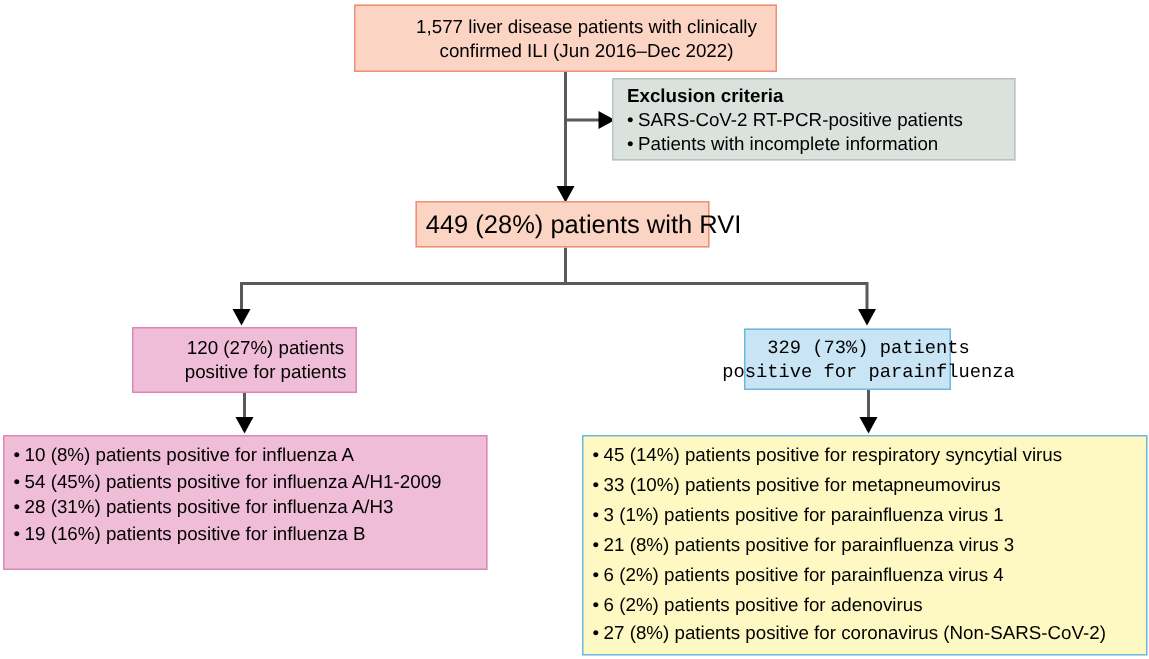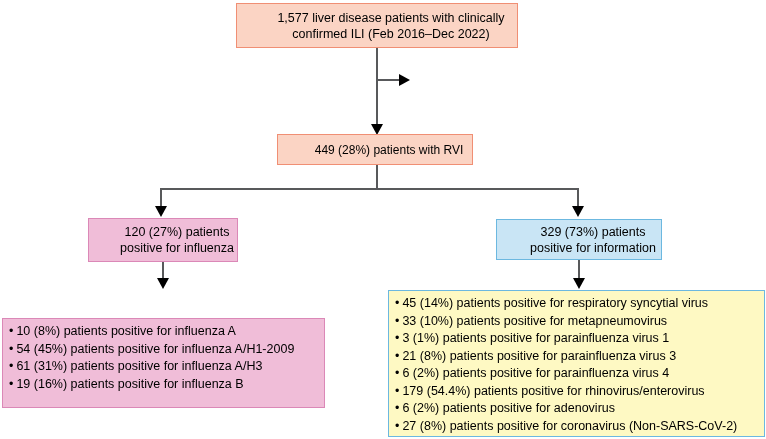--- a/index.html
+++ b/index.html
@@ -72,61 +72,61 @@
   .bullet-char { margin-right: 3px; }
 
   
   #box-rvi {
     left: 277px;
     top: 134px;
     width: 196px;
     height: 31px;
     background: #fbd4c4;
     border-color: #f08f74;
-    font-size: 12px;
+    font-size: 17px;
     line-height: 16px;
   }
 
   
   #box-influenza {
     left: 88px;
     top: 218px;
     width: 150px;
     height: 44px;
     background: #f0bdd8;
     border-color: #db88b7;
     font-size: 12.5px;
     line-height: 16px;
   }
 
   
   #box-noninfluenza {
     left: 496px;
     top: 219px;
-    width: 166px;
+    width: 138px;
     height: 41px;
     background: #c9e5f5;
     border-color: #6cb8e0;
     font-size: 12.5px;
     line-height: 16px;
+    font-family: Liberation Mono, monospace;
   }
 
   
   #box-influenza-list {
     left: 2px;
     top: 290px;
     width: 323px;
     height: 90px;
     background: #f0bdd8;
     border-color: #db88b7;
     font-size: 12.5px;
     line-height: 17.5px;
     padding: 4px 0 12px 6px;
     justify-content: flex-start;
-    margin-top: 28px;
   }
 
   
   #box-noninfluenza-list {
     left: 388px;
     top: 290px;
     width: 377px;
     height: 147px;
     background: #fef9c3;
     border-color: #6cb8e0;
@@ -186,49 +186,53 @@
     <polygon points="1,0 13,0 7,11" fill="#000000"></polygon>
   </svg>
 
   <div class="connector v-line" style="left:578px; top:259px; height:22px;"></div>
   <svg class="arrow" style="left:572px; top:278px;" width="14" height="12" viewBox="0 0 14 12">
     <polygon points="1,0 13,0 7,11" fill="#000000"></polygon>
   </svg>
 
   <div class="box center-text" id="box-cohort">
     <span class="box-line">1,577 liver disease patients with clinically</span>
-    <span class="box-line">confirmed ILI (Feb 2016–Dec 2022)</span>
-  </div>
-
+    <span class="box-line">confirmed ILI (Jun 2016–Dec 2022)</span>
+  </div>
+
+  <div class="box" id="box-exclusion">
+    <span class="ex-title">Exclusion criteria</span>
+    <span class="ex-item"><span class="bullet-char">•</span><span>SARS-CoV-2 RT-PCR-positive patients</span></span>
+    <span class="ex-item"><span class="bullet-char">•</span><span>Patients with incomplete information</span></span>
+  </div>
 
   <div class="box center-text" id="box-rvi">
     <span class="box-line">449 (28%) patients with RVI</span>
   </div>
 
   <div class="box center-text" id="box-influenza">
     <span class="box-line">120 (27%) patients</span>
-    <span class="box-line">positive for influenza</span>
+    <span class="box-line">positive for patients</span>
   </div>
 
   <div class="box center-text" id="box-noninfluenza">
     <span class="box-line">329 (73%) patients</span>
-    <span class="box-line">positive for information</span>
+    <span class="box-line">positive for parainfluenza</span>
   </div>
 
   <div class="box" id="box-influenza-list">
     <span class="list-item"><span class="bullet-char">•</span><span>10 (8%) patients positive for influenza A</span></span>
     <span class="list-item"><span class="bullet-char">•</span><span>54 (45%) patients positive for influenza A/H1-2009</span></span>
-    <span class="list-item"><span class="bullet-char">•</span><span>61 (31%) patients positive for influenza A/H3</span></span>
+    <span class="list-item"><span class="bullet-char">•</span><span>28 (31%) patients positive for influenza A/H3</span></span>
     <span class="list-item"><span class="bullet-char">•</span><span>19 (16%) patients positive for influenza B</span></span>
   </div>
 
   <div class="box" id="box-noninfluenza-list">
     <span class="list-item"><span class="bullet-char">•</span><span>45 (14%) patients positive for respiratory syncytial virus</span></span>
     <span class="list-item"><span class="bullet-char">•</span><span>33 (10%) patients positive for metapneumovirus</span></span>
     <span class="list-item"><span class="bullet-char">•</span><span>3 (1%) patients positive for parainfluenza virus 1</span></span>
     <span class="list-item"><span class="bullet-char">•</span><span>21 (8%) patients positive for parainfluenza virus 3</span></span>
     <span class="list-item"><span class="bullet-char">•</span><span>6 (2%) patients positive for parainfluenza virus 4</span></span>
-    <span class="list-item"><span class="bullet-char">•</span><span>179 (54.4%) patients positive for rhinovirus/enterovirus</span></span>
     <span class="list-item"><span class="bullet-char">•</span><span>6 (2%) patients positive for adenovirus</span></span>
     <span class="list-item"><span class="bullet-char">•</span><span>27 (8%) patients positive for coronavirus (Non-SARS-CoV-2)</span></span>
   </div>
 
 </div>
 
 </body></html>

